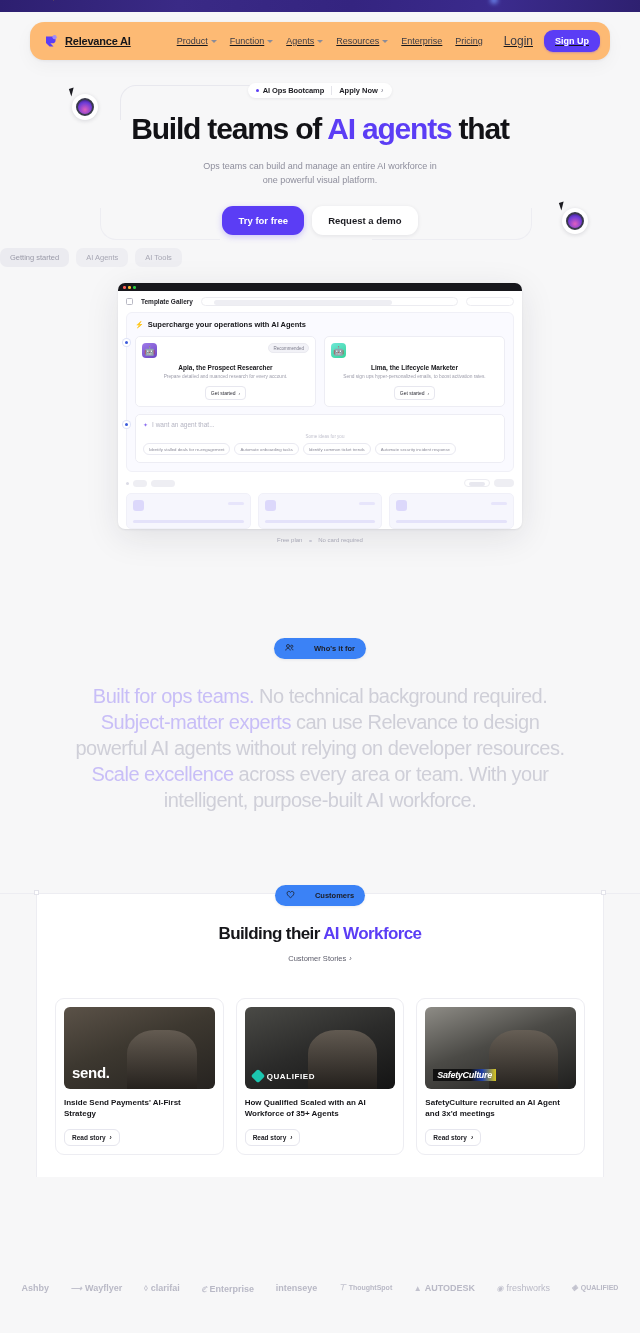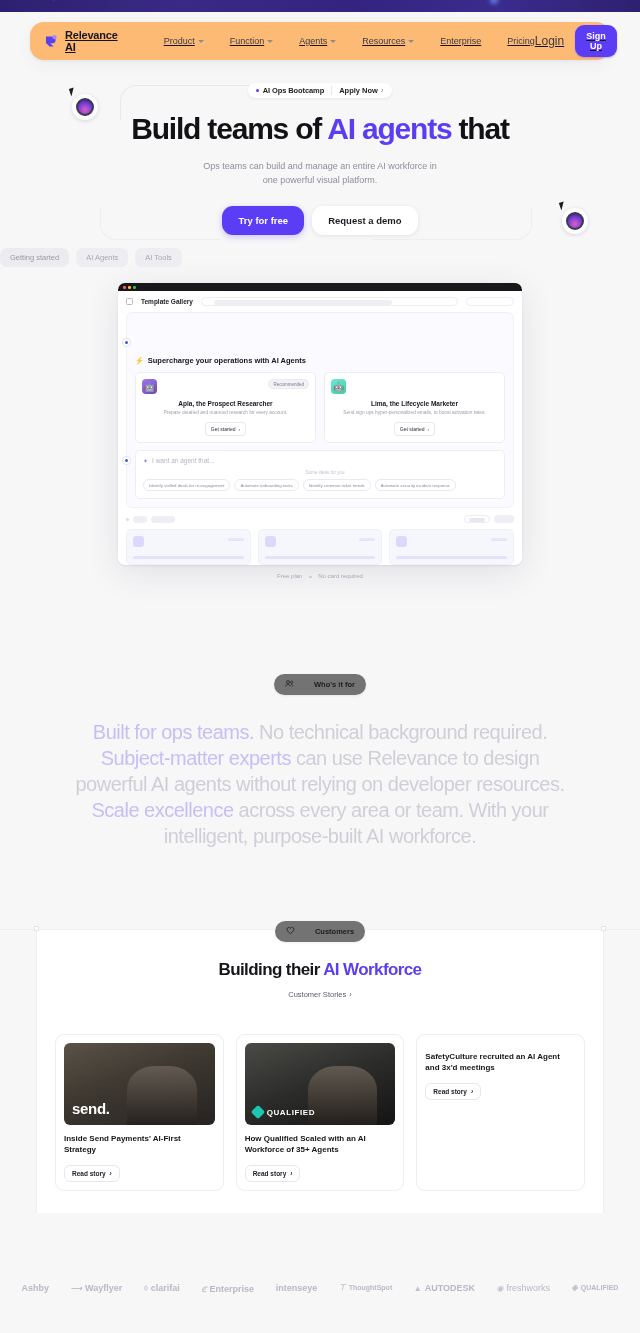--- a/index.html
+++ b/index.html
@@ -37,21 +37,21 @@
     border-radius: 14px;
     display: flex;
     align-items: center;
     padding: 0 10px 0 14px;
     box-shadow: 0 1px 3px rgba(20,20,40,.06), 0 6px 18px rgba(20,20,40,.04);
     text-decoration: underline;
   }
   .brand { display:flex; align-items:center; gap:7px; }
   .brand-mark { width:14px; height:14px; position:relative; display:block; }
   .brand-name { font-size:11px; font-weight:700; letter-spacing:-.2px; color:#16161a; }
-  .nav-links { display:flex; align-items:center; gap:26px; margin-left:46px; }
+  .nav-links { display:flex; align-items:center; gap:13px; margin-left:46px; }
   .nav-link {
     font-size:9px; color:#3b3b44; display:flex; align-items:center; gap:3px;
     white-space:nowrap; cursor:pointer;
   }
   .caret { width:0;height:0;border-left:3px solid transparent;border-right:3px solid transparent;border-top:3px solid #8b8b97; display:inline-block; }
   .nav-right { margin-left:auto; display:flex; align-items:center; gap:11px; }
   .login { font-size:12px; color:#3b3b44; cursor:pointer; }
   .signup {
     background:#5b3df5; color:#fff; font-size:9px; font-weight:600;
     padding:6px 11px; border-radius:9px; border:none; cursor:pointer;
@@ -119,21 +119,21 @@
   .tb-dot { width:2.5px;height:2.5px;border-radius:50%; }
   .app-top { display:flex; align-items:center; padding:6px 8px; gap:8px; }
   .app-top .gal-ico { width:7px;height:7px;border:1px solid #b9b9c4; border-radius:1.5px; }
   .app-top .gal-label { font-size:6.5px; font-weight:700; color:#1c1c22; white-space:nowrap; }
   .sk { background:#eeeef3; border-radius:6px; height:7px; }
   .app-top .sk-search { flex:1; border:1px solid #ececf1; border-radius:6px; height:9px; background:#fff; position:relative; }
   .app-top .sk-search:after { content:""; position:absolute; left:12px; top:2px; height:5px; width:70%; background:#eeeef3; border-radius:4px;}
   .app-top .sk-right { width:48px; height:9px; border:1px solid #ececf1; border-radius:6px; background:#fff; }
 
   .panel { margin:0 8px; background:#fafaff; border:1px solid #f0f0f7; border-radius:6px; padding:7px 8px 8px; position:relative; }
-  .panel-head { display:flex; align-items:center; gap:4px; margin-bottom:7px;margin-top:36px; }
+  .panel-head { display:flex; align-items:center; gap:4px; margin-bottom:7px; }
   .panel-head .bolt { font-size:7px; color:#f0b429; }
   .panel-head .ttl { font-size:7.5px; font-weight:700; color:#16161a; }
   .bullet-dot { position:absolute; left:-4.5px; width:7px;height:7px;border-radius:50%;
     background:#3b5bdb; border:2px solid #fff; box-shadow:0 0 0 1px #dfe3f7; }
   .cards-row { display:flex; gap:8px; }
   .tcard { flex:1; background:#fff; border:1px solid #ededf4; border-radius:5px; padding:6px; position:relative; }
   .tav { width:15px;height:15px;border-radius:4px; display:flex;align-items:center;justify-content:center; font-size:9px; }
   .tav.a { background:linear-gradient(150deg,#9f7aea,#6b46c1); }
   .tav.b { background:linear-gradient(150deg,#6ee7d7,#34d399); }
   .rec-badge { position:absolute; right:6px; top:6px; font-size:4.5px; color:#7b7b8a;
@@ -165,21 +165,21 @@
   .ghost .sq { width:11px;height:11px;border-radius:3px;background:#dcd8fb; }
   .ghost .l { height:3px; background:#e4e2fa; border-radius:2px; margin-top:9px; }
   .ghost .topright { position:absolute; right:6px; top:8px; width:16px;height:3px;background:#e7e5fb;border-radius:2px;}
 
   .freeplan { text-align:center; font-size:6px; color:#a8a8b6; margin-top:8px; }
   .freeplan .d { display:inline-block; width:2.5px;height:2.5px;border-radius:50%;background:#c9c9d4; margin:0 5px; vertical-align:middle;}
 
   
   .section-pill {
     display:inline-flex; align-items:center; gap:20px;
-    background:#737373; border-radius:20px; padding:5px 11px;
+    background:#3b82f6; border-radius:20px; padding:5px 11px;
     box-shadow:0 1px 3px rgba(20,20,40,.07);
     font-size:7.5px; font-weight:700; color:#1c1c22;
   }
   .whos { text-align:center; margin-top:95px; }
   .big-para {
     margin: 24px auto 0; max-width: 500px; text-align:center;
     font-size: 20px; line-height: 1.3; letter-spacing:-.5px; font-weight:500;
     color:#cfcfd8;
   }
   .big-para .hl { color:#c8bef7; }
@@ -483,20 +483,24 @@
           </span>
         </div>
         <h3>How Qualified Scaled with an AI Workforce of 35+ Agents</h3>
         <span class="read-btn">
           <span>Read story</span>
           <i>›</i>
         </span>
       </article>
 
       <article class="story">
+        <div class="thumb safety">
+          <i class="person"></i>
+          <span class="logo safe-l">SafetyCulture</span>
+        </div>
         <h3>SafetyCulture recruited an AI Agent and 3x'd meetings</h3>
         <span class="read-btn">
           <span>Read story</span>
           <i>›</i>
         </span>
       </article>
     </div>
   </div>
 </section>
 

